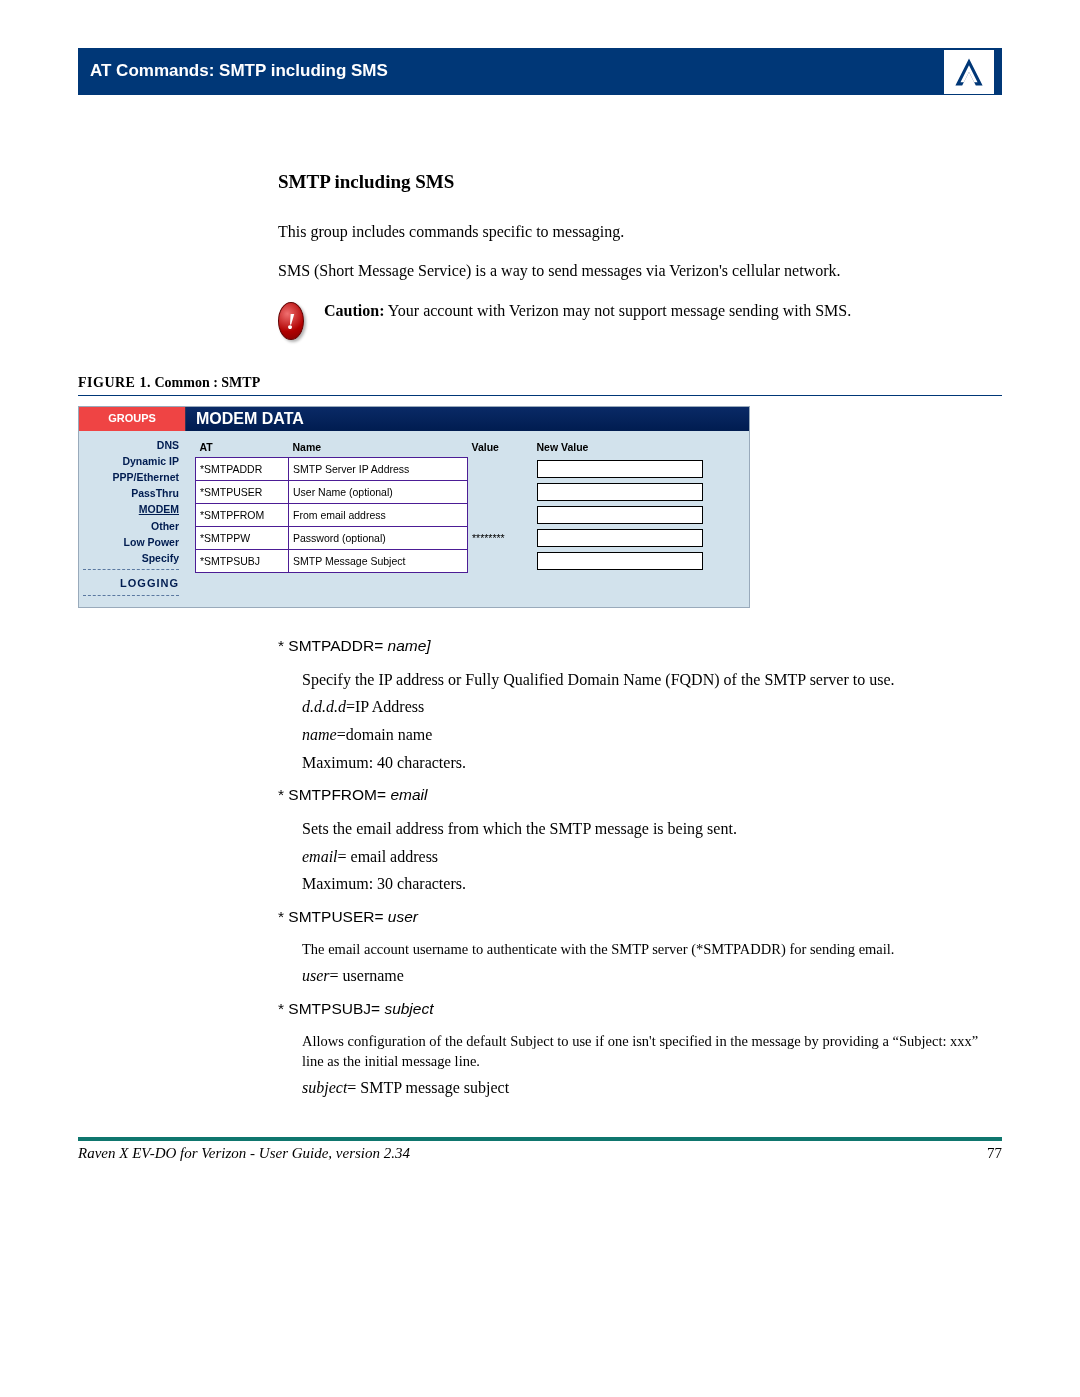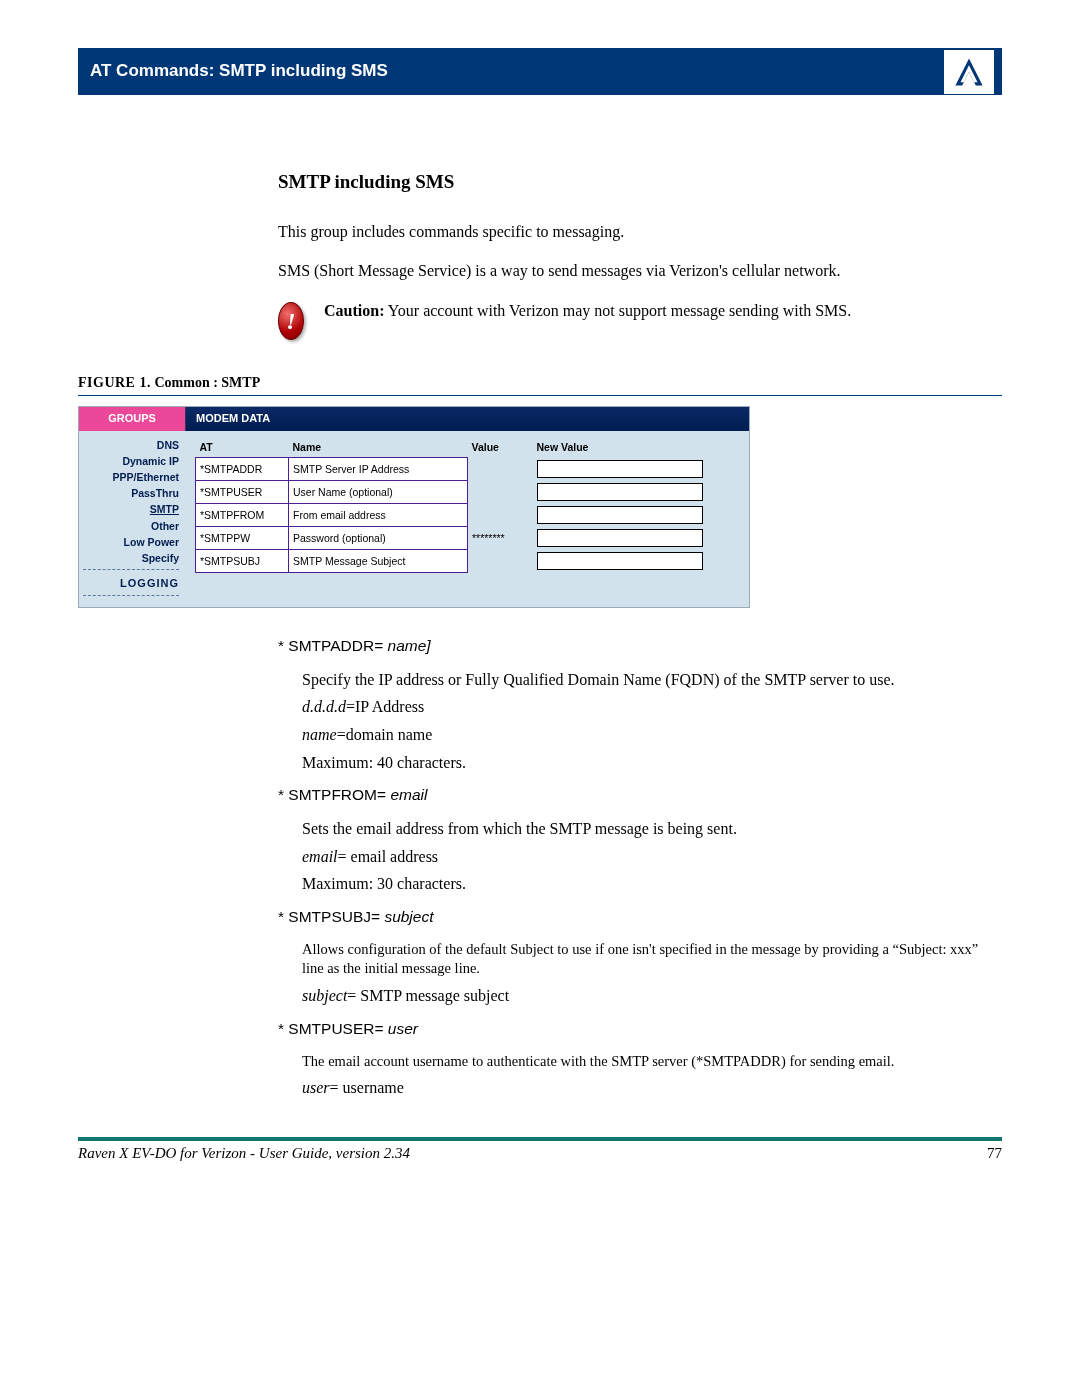--- a/index.html
+++ b/index.html
@@ -91,34 +91,34 @@
     width: 670px;
     background: #d2e2ec;
     border: 1px solid #9ab;
     font-family: Verdana, Arial, sans-serif;
     font-size: 11px;
     color: #000;
     margin-bottom: 28px;
   }
   .ui-top {
     display:flex; align-items:stretch;
-    background:#ec4899;
+    background:#ef4444;
     height:24px;
   }
   .ui-groups {
     width:106px; color:#fff; font-weight:bold; text-align:center;
     display:flex; align-items:center; justify-content:center;
     font-size:11px;
   }
   .ui-mdata {
     flex:1;
     border-left:1px solid #335;
     display:flex; align-items:center;
     padding-left:10px;
-    color:#fff; font-weight:bold; font-size:11px;
+    color:#fff; font-weight:bold; font-size:16px;
     background: linear-gradient(#0a2a66 0%, #001c50 100%);
   }
   .ui-body { display:flex; }
   .ui-sidebar {
     width:106px;
     padding: 6px 6px 6px 4px;
     box-sizing:border-box;
     text-align:right;
     color:#001c50;
     font-weight:bold;
@@ -221,21 +221,21 @@
       <div class="ui-top">
         <div class="ui-groups">GROUPS</div>
         <div class="ui-mdata">MODEM DATA</div>
       </div>
       <div class="ui-body">
         <div class="ui-sidebar">
           <div>DNS</div>
           <div>Dynamic IP</div>
           <div>PPP/Ethernet</div>
           <div>PassThru</div>
-          <div class="underline">SMTP</div>
+          <div class="underline">MODEM</div>
           <div>Other</div>
           <div>Low Power</div>
           <div>Specify</div>
           <div class="sep"></div>
           <div class="log">LOGGING</div>
           <div class="sep"></div>
         </div>
         <div class="ui-main">
           <table>
             <tbody>
@@ -309,35 +309,35 @@
       </div>
       <div class="cmd-body">
         <p>Sets the email address from which the SMTP message is being sent.</p>
         <p class="kv"><i>email</i><span>= email address</span></p>
         <p>Maximum: 30 characters.</p>
       </div>
     </div>
 
     <div class="cmd-block">
       <div class="cmd-head">
+        <span>* SMTPUSER= </span><span class="arg">user</span>
+      </div>
+      <div class="cmd-body">
+        <p class="small14">The email account username to authenticate with the SMTP server (*SMTPADDR) for sending email.</p>
+        <p class="kv"><i>user</i><span>= username</span></p>
+      </div>
+    </div>
+
+    <div class="cmd-block">
+      <div class="cmd-head">
         <span>* SMTPSUBJ= </span><span class="arg">subject</span>
       </div>
       <div class="cmd-body">
         <p class="small14">Allows configuration of the default Subject to use if one isn't specified in the message by providing a “Subject: xxx” line as the initial message line.</p>
         <p class="kv"><i>subject</i><span>= SMTP message subject</span></p>
-      </div>
-    </div>
-
-    <div class="cmd-block">
-      <div class="cmd-head">
-        <span>* SMTPUSER= </span><span class="arg">user</span>
-      </div>
-      <div class="cmd-body">
-        <p class="small14">The email account username to authenticate with the SMTP server (*SMTPADDR) for sending email.</p>
-        <p class="kv"><i>user</i><span>= username</span></p>
       </div>
     </div>
 
   </div>
 
   <div class="footer">
     <span>Raven X EV-DO for Verizon - User Guide, version 2.34</span>
     <span class="pnum">77</span>
   </div>
 

